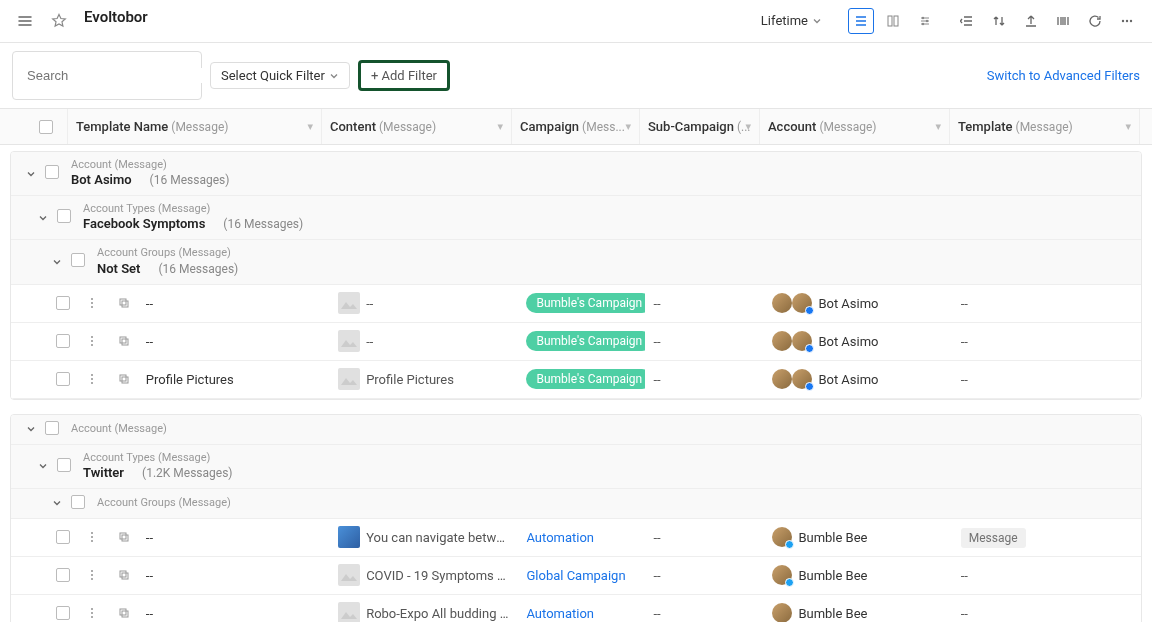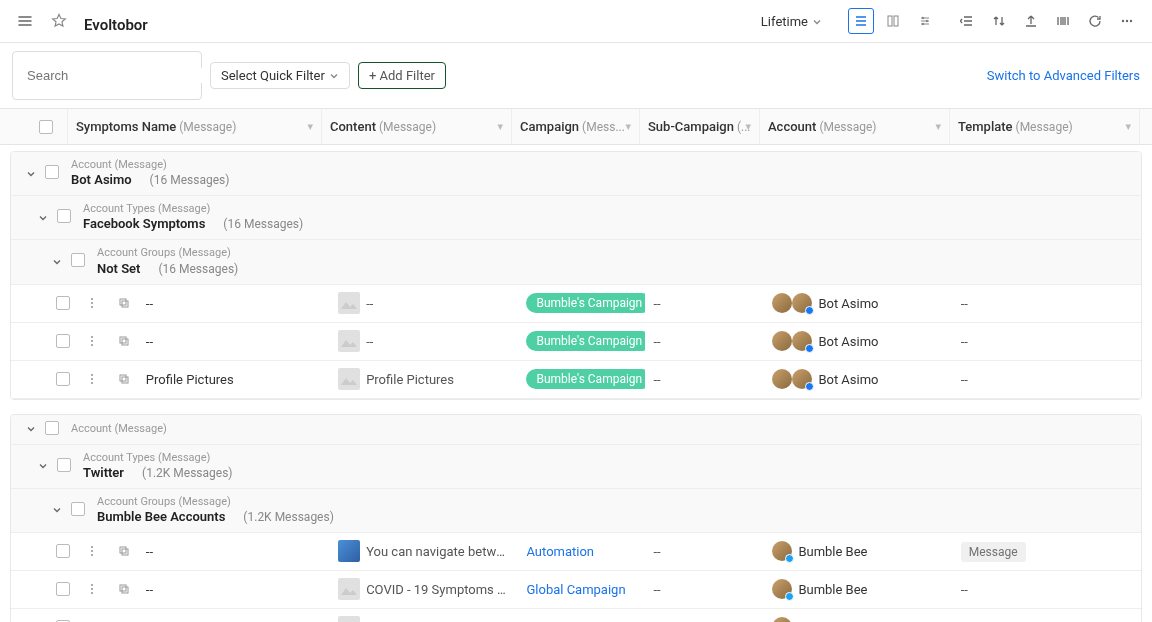--- a/index.html
+++ b/index.html
@@ -1,29 +1,29 @@
 <!DOCTYPE html>
 <html><head>
 <meta charset="utf-8">
 <style>
 * { box-sizing: border-box; margin: 0; padding: 0; }
 body { font-family: -apple-system, BlinkMacSystemFont, "Segoe UI", Roboto, Arial, sans-serif; font-size: 13px; color: #333; background: #fff; }
-.top-bar { display: flex; align-items: flex-end; padding: 8px 12px; border-bottom: 1px solid #e5e5e5; gap: 8px; }
+.top-bar { display: flex; align-items: flex-start; padding: 8px 12px; border-bottom: 1px solid #e5e5e5; gap: 8px; }
 .icon-btn { width: 26px; height: 26px; display: flex; align-items: center; justify-content: center; cursor: pointer; border-radius: 3px; color: #666; }
 .title { font-weight: 600; font-size: 15px; margin: 0 4px; color: #222; }
 .dropdown-btn { display: flex; align-items: center; gap: 4px; padding: 5px 10px; border: 1px solid #ddd; border-radius: 4px; cursor: pointer; font-size: 13px; color: #333; background:#fff;}
 .spacer { flex: 1; }
 .view-group { display: flex; gap: 6px; align-items: center; margin-left: 8px; }
 .view-btn { width: 26px; height: 26px; display: flex; align-items: center; justify-content: center; border: 1px solid transparent; border-radius: 3px; cursor: pointer; color: #666; }
 .view-btn.active { border-color: #1a73e8; color: #1a73e8; }
 .filter-bar { display: flex; align-items: center; padding: 8px 12px; border-bottom: 1px solid #e5e5e5; gap: 8px; }
 .search-box { display: flex; align-items: center; border: 1px solid #ddd; border-radius: 4px; padding: 16px 8px; width: 190px; gap: 6px; background:#fff;}
 .search-box input { border: none; outline: none; font-size: 13px; flex:1; }
 .link-btn { color: #1a73e8; font-size: 13px; cursor: pointer; }
-.add-filter { padding: 5px 10px; border: 1px solid #14532d; border-radius: 4px; cursor: pointer; font-size: 13px; color: #555; }
+.add-filter { padding: 5px 10px; border: 3px solid #14532d; border-radius: 4px; cursor: pointer; font-size: 13px; color: #555; }
 .header-row { display: flex; background: #fafafa; border-bottom: 1px solid #e5e5e5; height: 36px; align-items:center; }
 .col { padding: 0 8px; display:flex; align-items:center; border-right: 1px solid #eee; height:100%; overflow:hidden; white-space:nowrap;}
 .col-check { width: 68px; justify-content:flex-end; padding-right:14px;}
 .col-name { width: 254px; }
 .col-content { width: 190px; }
 .col-campaign { width: 128px; }
 .col-sub { width: 120px; }
 .col-account { width: 190px; }
 .col-template { width: 190px; }
 .col-header { font-weight: 500; color: #333; position: relative;}
@@ -158,21 +158,21 @@
   <div class="add-filter">+ Add Filter</div>
   <div class="spacer"></div>
   <div class="link-btn">Switch to Advanced Filters</div>
 </div>
 
 <div class="header-row">
   <div class="col col-check">
     <span class="checkbox"></span>
   </div>
   <div class="col col-name col-header">
-    <span>Symptoms Name</span>
+    <span>Template Name</span>
       <span class="sub">(Message)</span>
       <span class="chev">▾</span>
   </div>
   <div class="col col-content col-header">
     <span>Content</span>
       <span class="sub">(Message)</span>
       <span class="chev">▾</span>
   </div>
   <div class="col col-campaign col-header">
     <span>Campaign</span>
@@ -378,21 +378,20 @@
   </div>
   <div class="group-row l3">
     <span class="caret">
           <svg width="10" height="10" viewBox="0 0 10 10">
             <path d="M2 3.5l3 3 3-3" stroke="#666" fill="none" stroke-width="1.3"></path>
           </svg>
         </span>
     <span class="group-check"><span class="checkbox"></span></span>
     <span class="group-labels">
       <span class="group-meta">Account Groups (Message)</span>
-      <span><span class="group-main">Bumble Bee Accounts</span><span class="group-count">(1.2K Messages)</span></span>
     </span>
   </div>
   <div class="data-row">
     <div class="col-check2">
       <span class="checkbox"></span>
     </div>
     <div class="row-actions">
       <span>
             <svg width="12" height="12" viewBox="0 0 12 12">
               <circle cx="6" cy="2" r="1.1" fill="#999"></circle>

